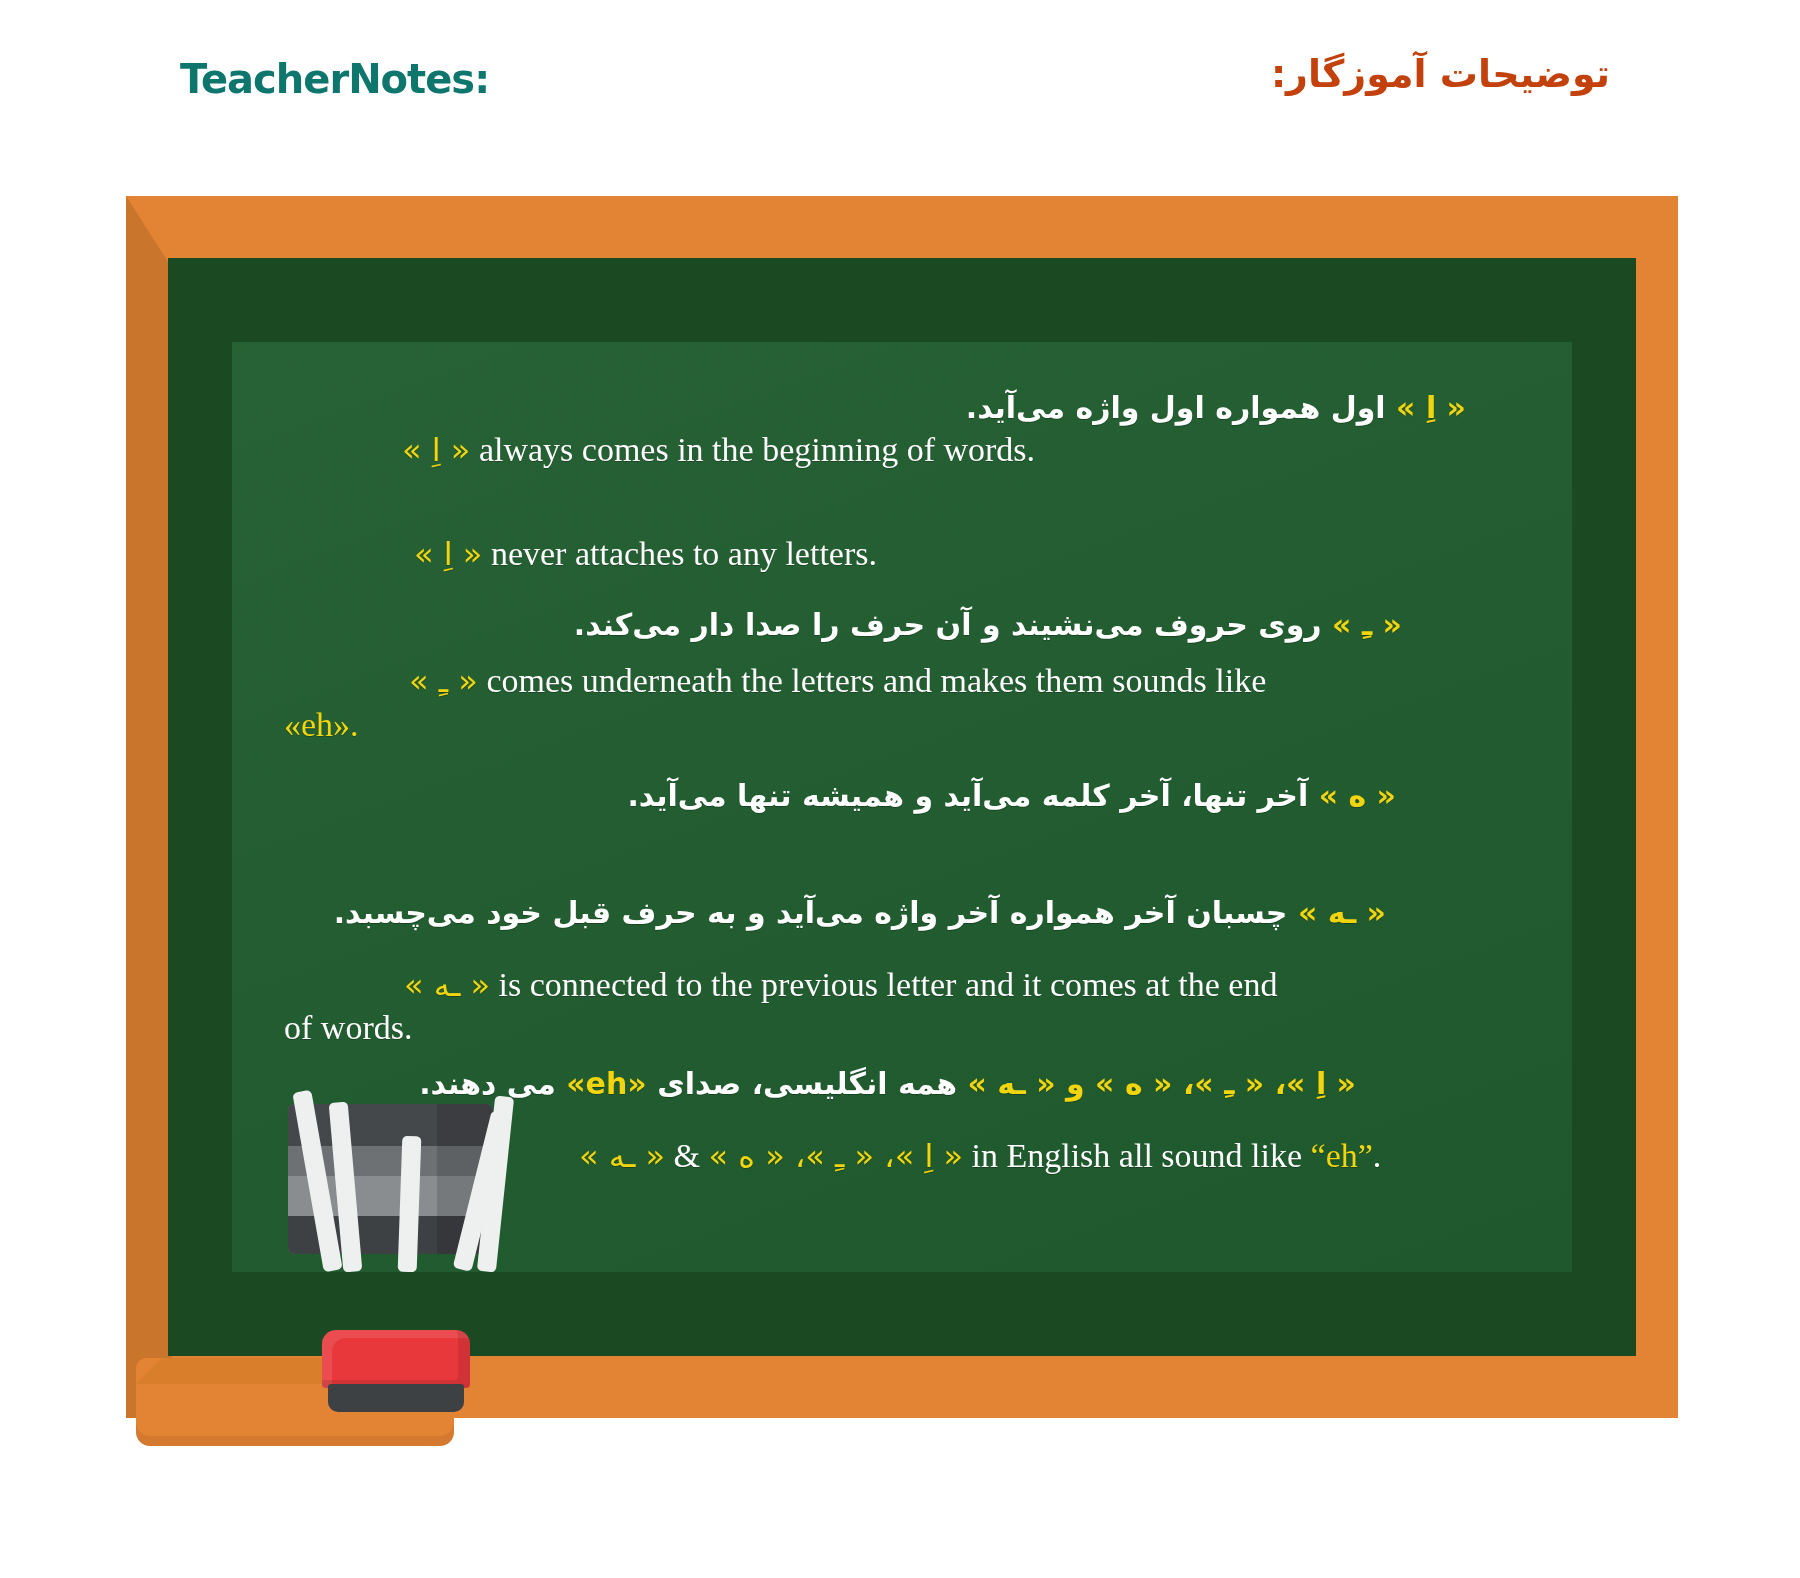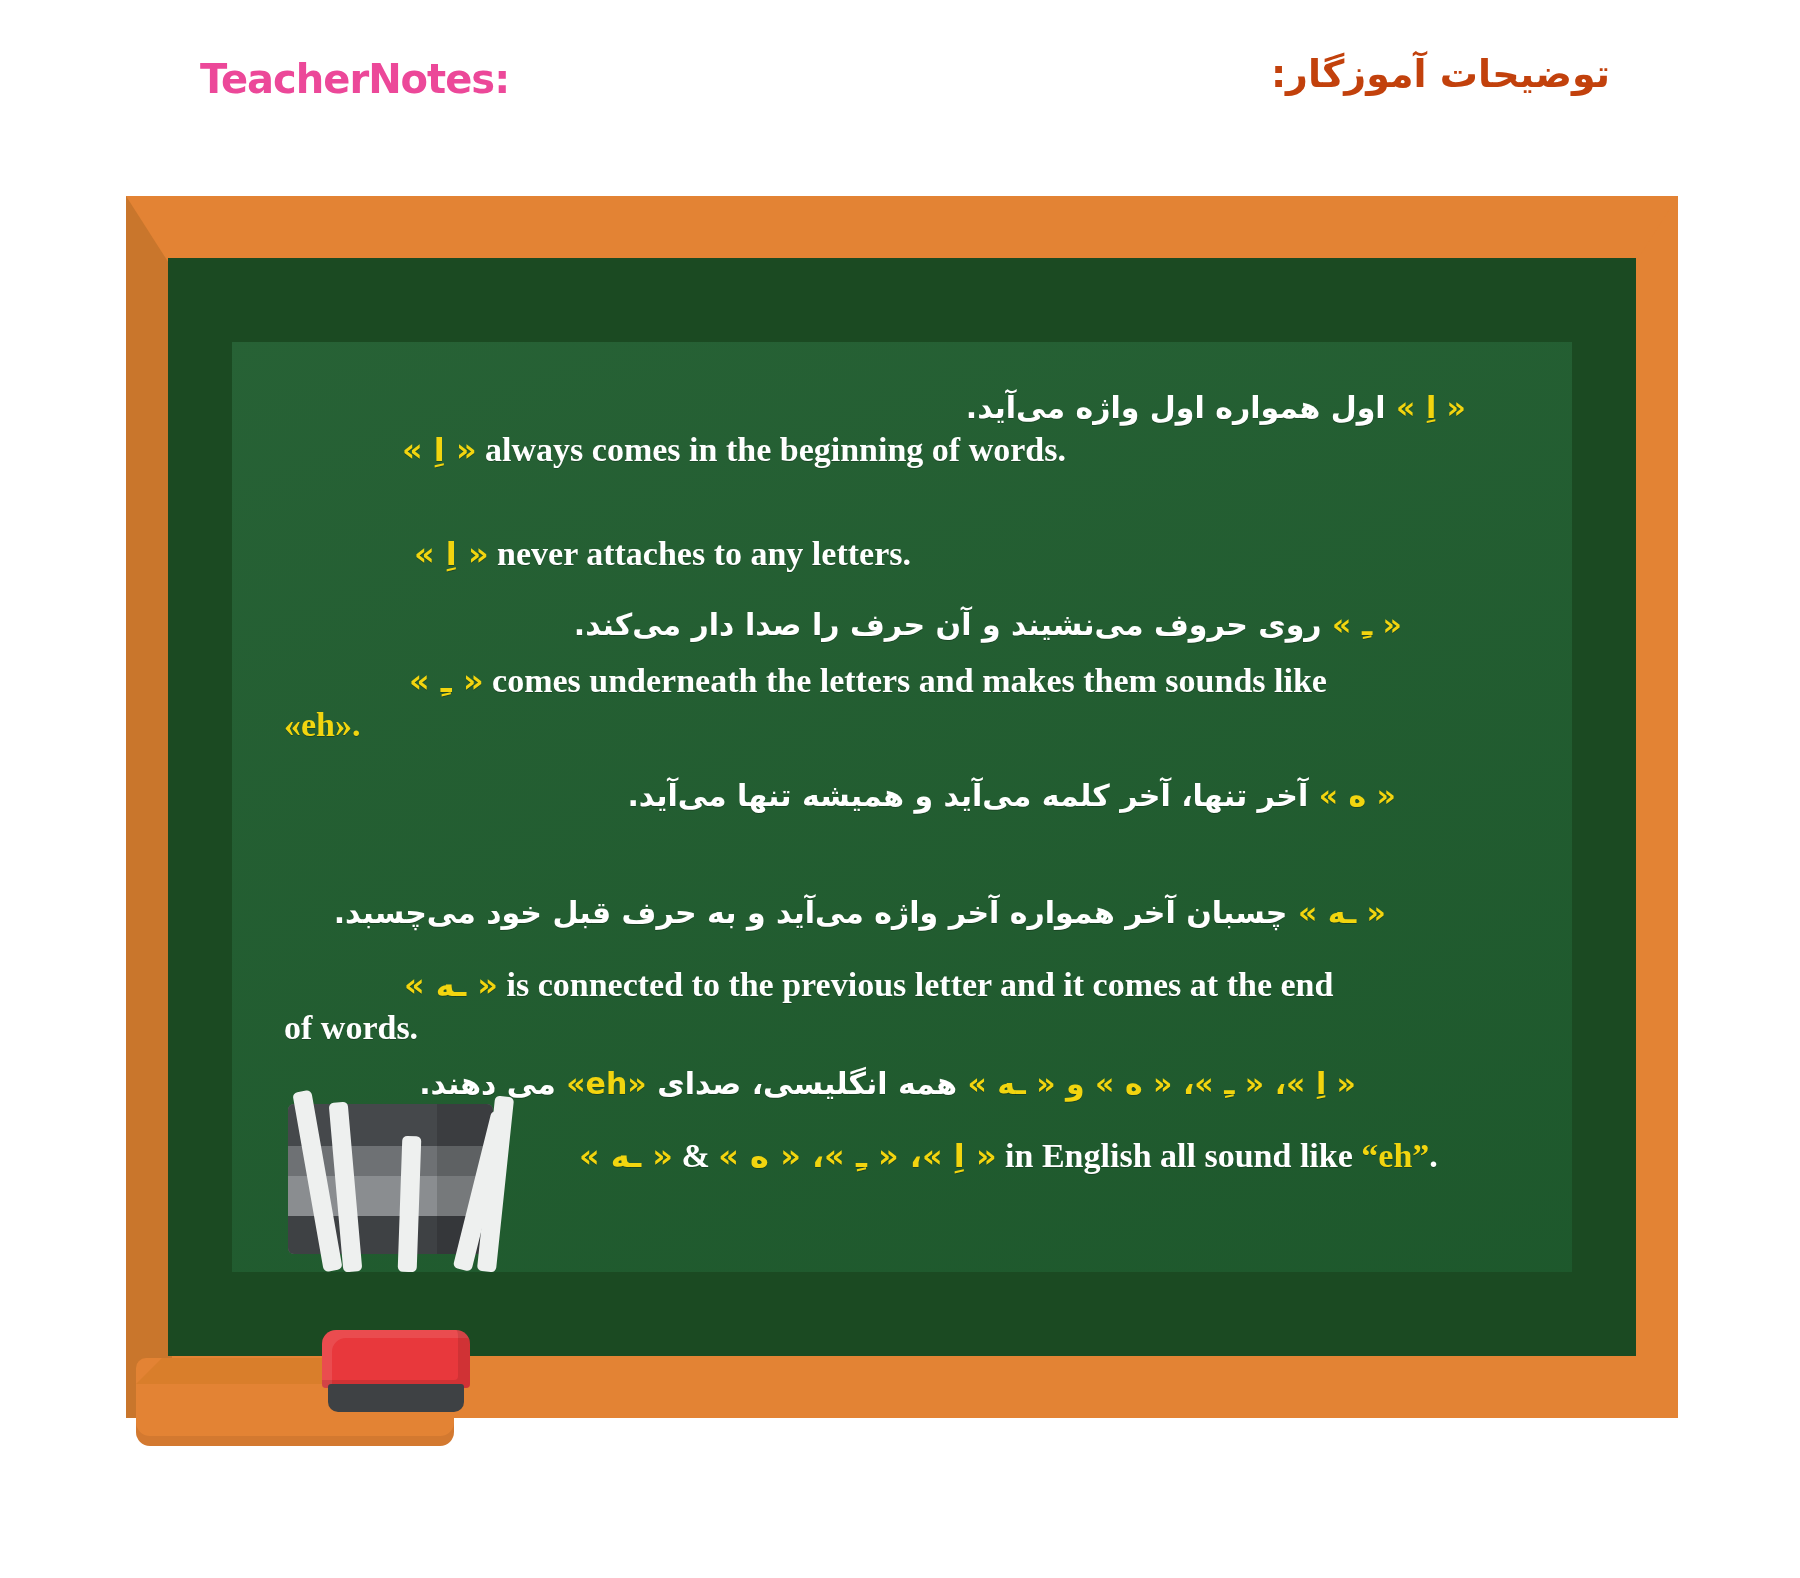--- a/index.html
+++ b/index.html
@@ -18,27 +18,27 @@
   
   #header-row {
     position: absolute;
     left: 0;
     top: 0;
     width: 1800px;
     height: 150px;
   }
   #teacher-notes-title {
     position: absolute;
-    left: 200px;
+    left: 180px;
     top: 56px;
     font-family: "DejaVu Sans", sans-serif;
     font-weight: bold;
     font-size: 40px;
     letter-spacing: -1px;
-    color: #ec4899;
+    color: #0f766e;
     white-space: nowrap;
   }
   #persian-title {
     position: absolute;
     right: 190px;
     top: 52px;
     direction: rtl;
     font-family: "DejaVu Sans", sans-serif;
     font-weight: bold;
     font-size: 38px;
@@ -181,21 +181,21 @@
   }
   .line {
     color: #ffffff;
     white-space: nowrap;
     text-shadow: 0 1px 0 rgba(0,0,0,0.25);
   }
   .line.en {
     direction: ltr;
     text-align: left;
     font-family: "Liberation Serif", serif;
-    font-weight: bold;
+    font-weight: normal;
     font-size: 34px;
     line-height: 1.28;
   }
   .line.fa {
     direction: rtl;
     text-align: right;
     font-family: "DejaVu Sans", sans-serif;
     font-weight: bold;
     font-size: 30px;
     line-height: 1.34;

